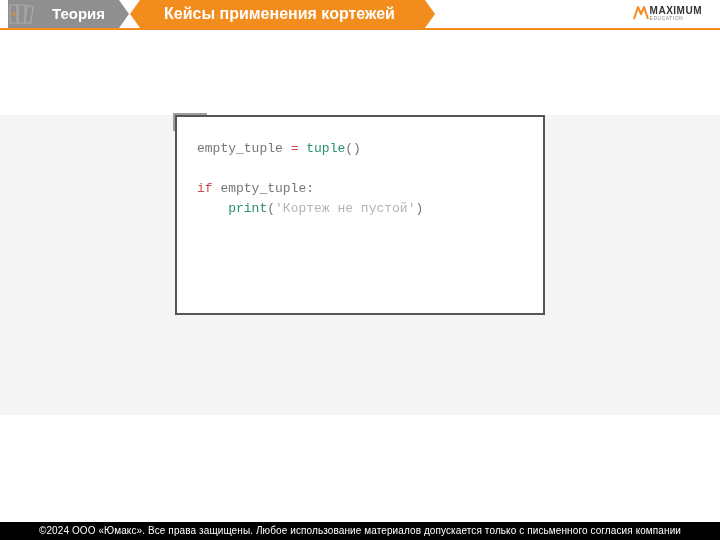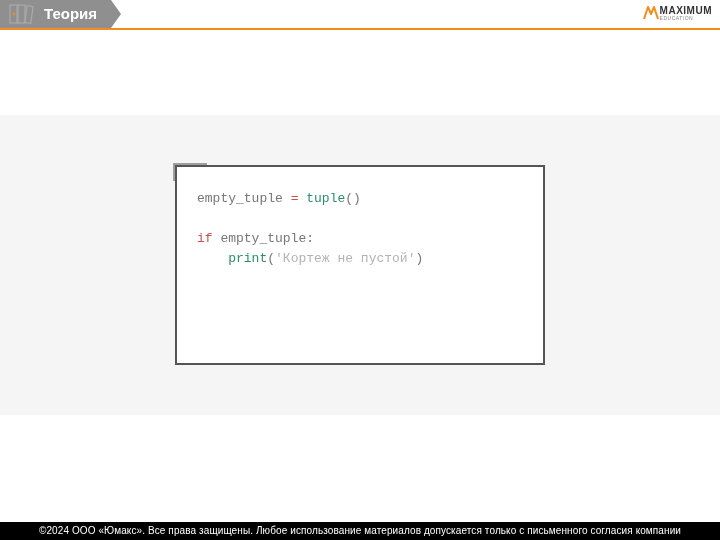--- a/index.html
+++ b/index.html
@@ -21,21 +21,21 @@
     position: absolute;
     left: 0;
     top: 0;
     width: 100%;
     height: 28px;
     background: #fff;
     box-shadow: 0 1px 2px rgba(0,0,0,0.05);
   }
   .tag-theory {
     position: absolute;
-    left: 0;
+    left: 8px;
     top: 0;
     height: 28px;
     background: #8f8f8f;
     color: #fff;
     font-size: 15px;
     font-weight: bold;
     padding: 0 14px 0 44px;
     line-height: 28px;
     display: flex;
     align-items: flex-end;
@@ -89,21 +89,21 @@
   .header-line {
     position: absolute;
     left: 0;
     top: 28px;
     width: 100%;
     height: 2px;
     background: #f28c1d;
   }
   .logo {
     position: absolute;
-    right: 8px;
+    right: 18px;
     top: 4px;
     display: flex;
     align-items: center;
     z-index: 3;
   }
   .logo-mark {
     width: 18px;
     height: 18px;
   }
   .logo-text {
@@ -120,21 +120,21 @@
   .logo-text-wrap { display:flex; flex-direction:column; line-height:1; }
 
   .content-band {
     position: absolute;
     top: 115px;
     left: 0;
     width: 100%;
     height: 300px;
     background: #f5f5f5;
     display: flex;
-    align-items: center;
+    align-items: flex-start;
     justify-content: center;
   }
   .code-box-wrap {
     position: relative;
   }
   .code-tab {
     position: absolute;
     top: -2px;
     left: -2px;
     width: 34px;
@@ -182,20 +182,23 @@
   <div class="header-accent"></div>
   <svg class="header-icon" viewBox="0 0 26 22">
     <rect x="2" y="2" width="7" height="18" fill="none" stroke="#aaa" stroke-width="1.2"></rect>
     <rect x="10" y="2" width="7" height="18" fill="none" stroke="#aaa" stroke-width="1.2"></rect>
     <rect x="18" y="3" width="6" height="17" fill="none" stroke="#aaa" stroke-width="1.2" transform="rotate(8 21 11)"></rect>
     <circle cx="6" cy="11" r="1.4" fill="#f28c1d"></circle>
   </svg>
   <div class="tag-theory">
     <span>Теория</span>
   </div>
+  <div class="title-bar">
+    <span>Кейсы применения кортежей</span>
+  </div>
   <div class="header-line"></div>
   <div class="logo">
     <svg class="logo-mark" viewBox="0 0 18 18">
       <path d="M2 15 L6 3 L9 10 L12 3 L16 15" fill="none" stroke="#f28c1d" stroke-width="2" stroke-linejoin="round"></path>
     </svg>
     <div class="logo-text-wrap">
       <span class="logo-text">MAXIMUM</span>
       <span class="logo-sub">EDUCATION</span>
     </div>
   </div>

